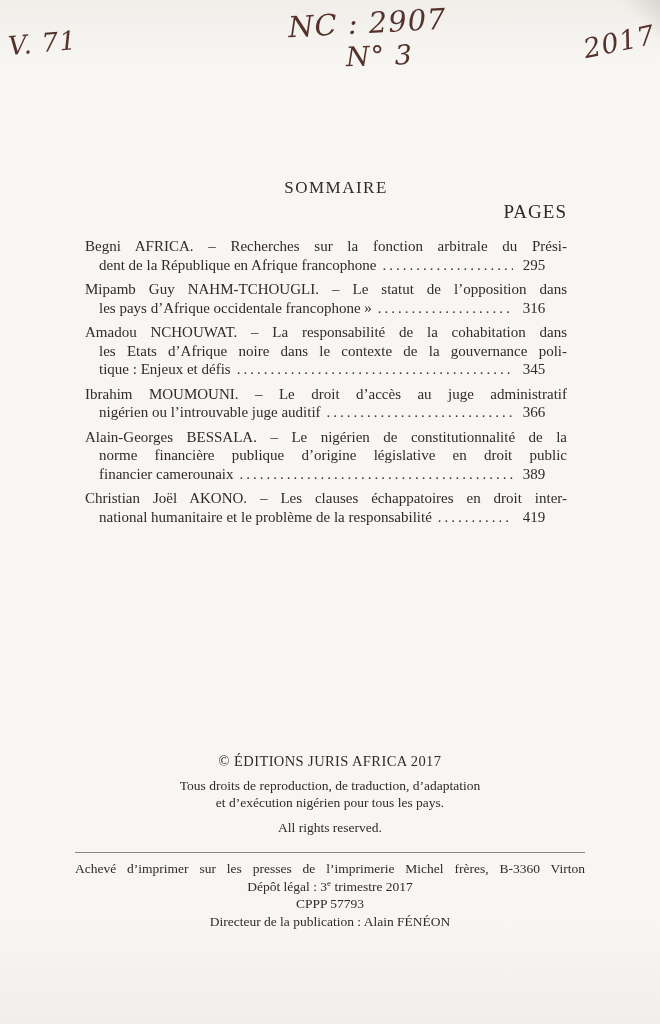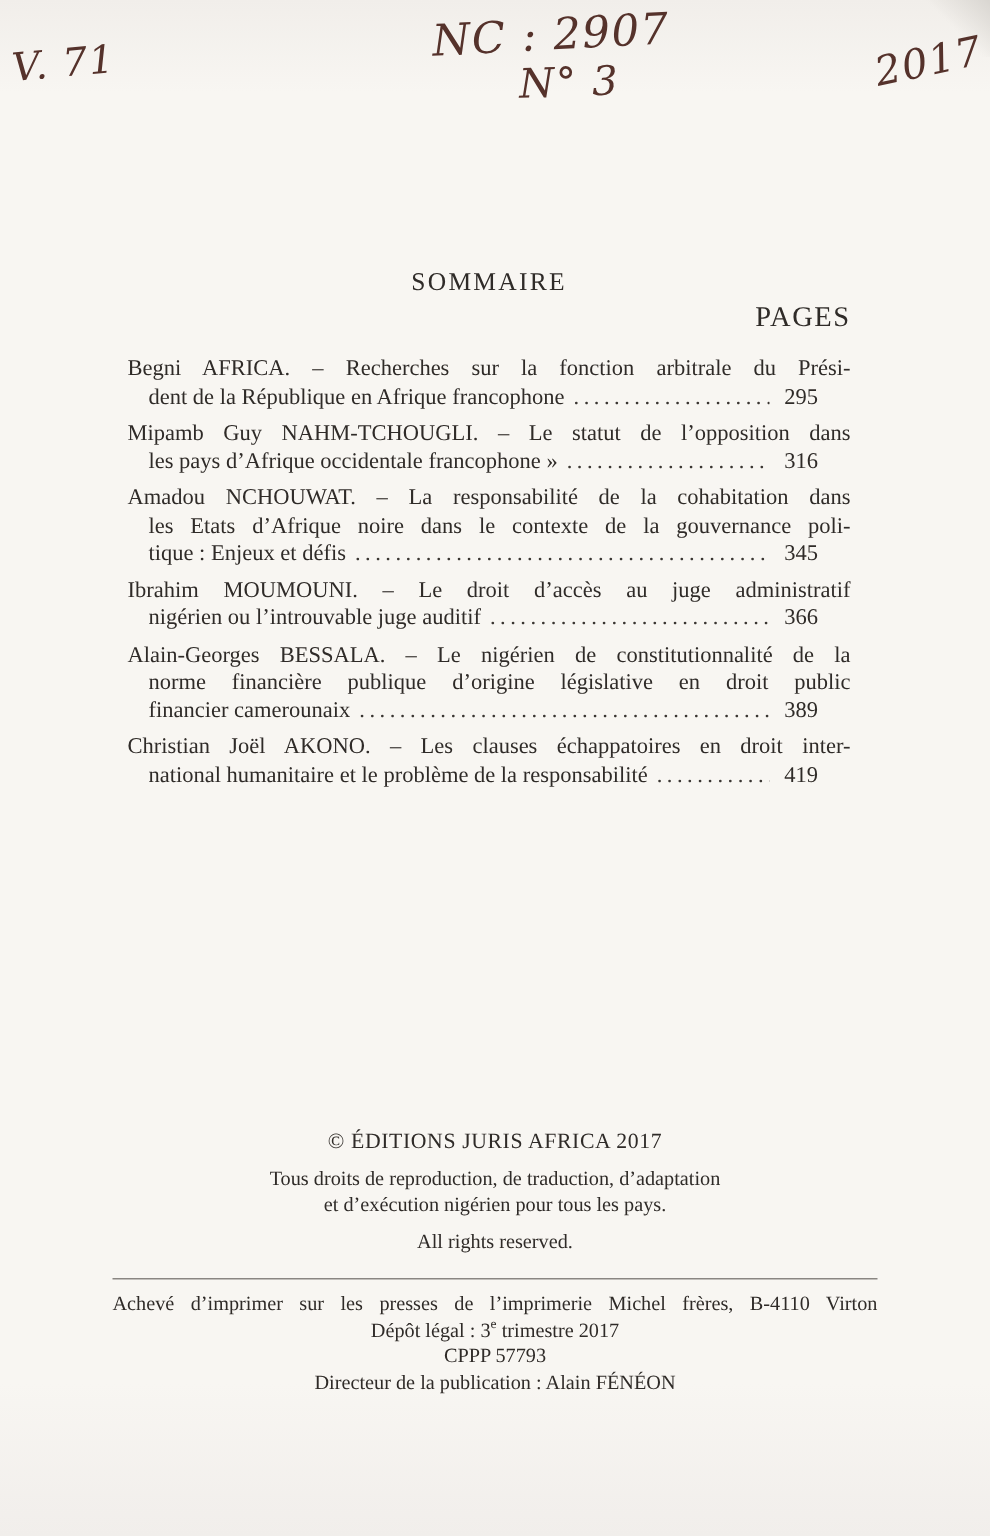--- a/index.html
+++ b/index.html
@@ -20,21 +20,21 @@
     font-family:"DejaVu Serif",serif;font-style:italic;
     letter-spacing:1px;white-space:nowrap;
   }
   .hand-tl{top:28px;left:8px;font-size:26px;transform:rotate(-5deg);}
   .hand-tc{top:6px;left:288px;font-size:29px;transform:rotate(-3deg);}
   .hand-tc2{top:40px;left:346px;font-size:27px;transform:rotate(-2deg);}
   .hand-tr{top:26px;right:4px;font-size:27px;transform:rotate(-12deg);}
   
   .content{position:absolute;left:85px;width:482px;top:0;}
   .sommaire{
-    position:absolute;top:178px;left:0;width:100%;
+    position:absolute;top:178px;left:10px;width:100%;
     text-align:center;font-size:17px;letter-spacing:1.5px;
   }
   .pages-label{
     position:absolute;top:201px;right:0;
     font-size:19px;letter-spacing:1px;
   }
   .entries{position:absolute;top:237px;left:0;width:100%;font-size:15px;}
   .entry{margin-bottom:6px;}
   .line{line-height:18.5px;}
   .l-just{text-align:justify;text-align-last:justify;}
@@ -157,17 +157,17 @@
 
 <div class="copyright">
   <div class="cp1">© ÉDITIONS JURIS AFRICA 2017</div>
   <div class="cp2">Tous droits de reproduction, de traduction, d’adaptation</div>
   <div class="cp2">et d’exécution nigérien pour tous les pays.</div>
   <div class="cp4">All rights reserved.</div>
 </div>
 
 <div class="rule"></div>
 <div class="imprint">
-  <div class="imp1">Achevé d’imprimer sur les presses de l’imprimerie Michel frères, B-4110 Virton</div>
+  <div class="imp1">Achevé d’imprimer sur les presses de l’imprimerie Michel frères, B-3360 Virton</div>
   <div><span>Dépôt légal : 3</span><sup>e</sup><span> trimestre 2017</span></div>
   <div>CPPP 57793</div>
   <div>Directeur de la publication : Alain FÉNÉON</div>
 </div>
 
 </body></html>

